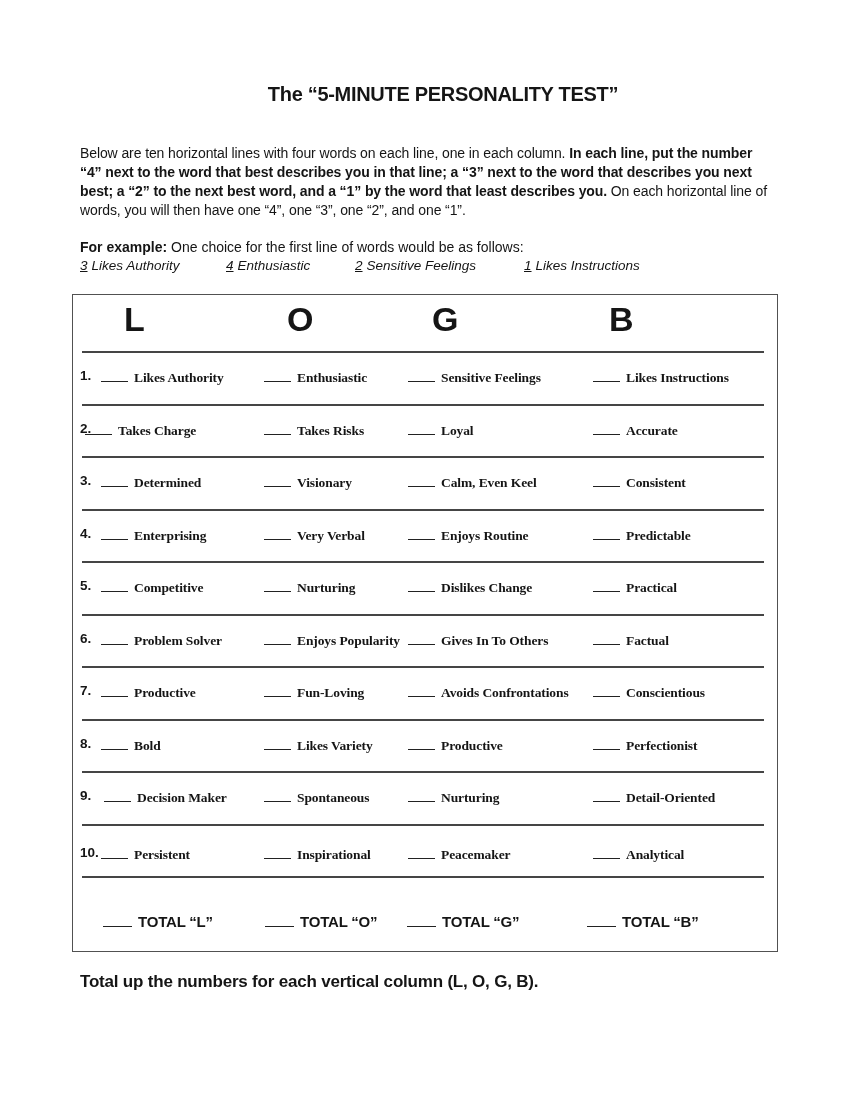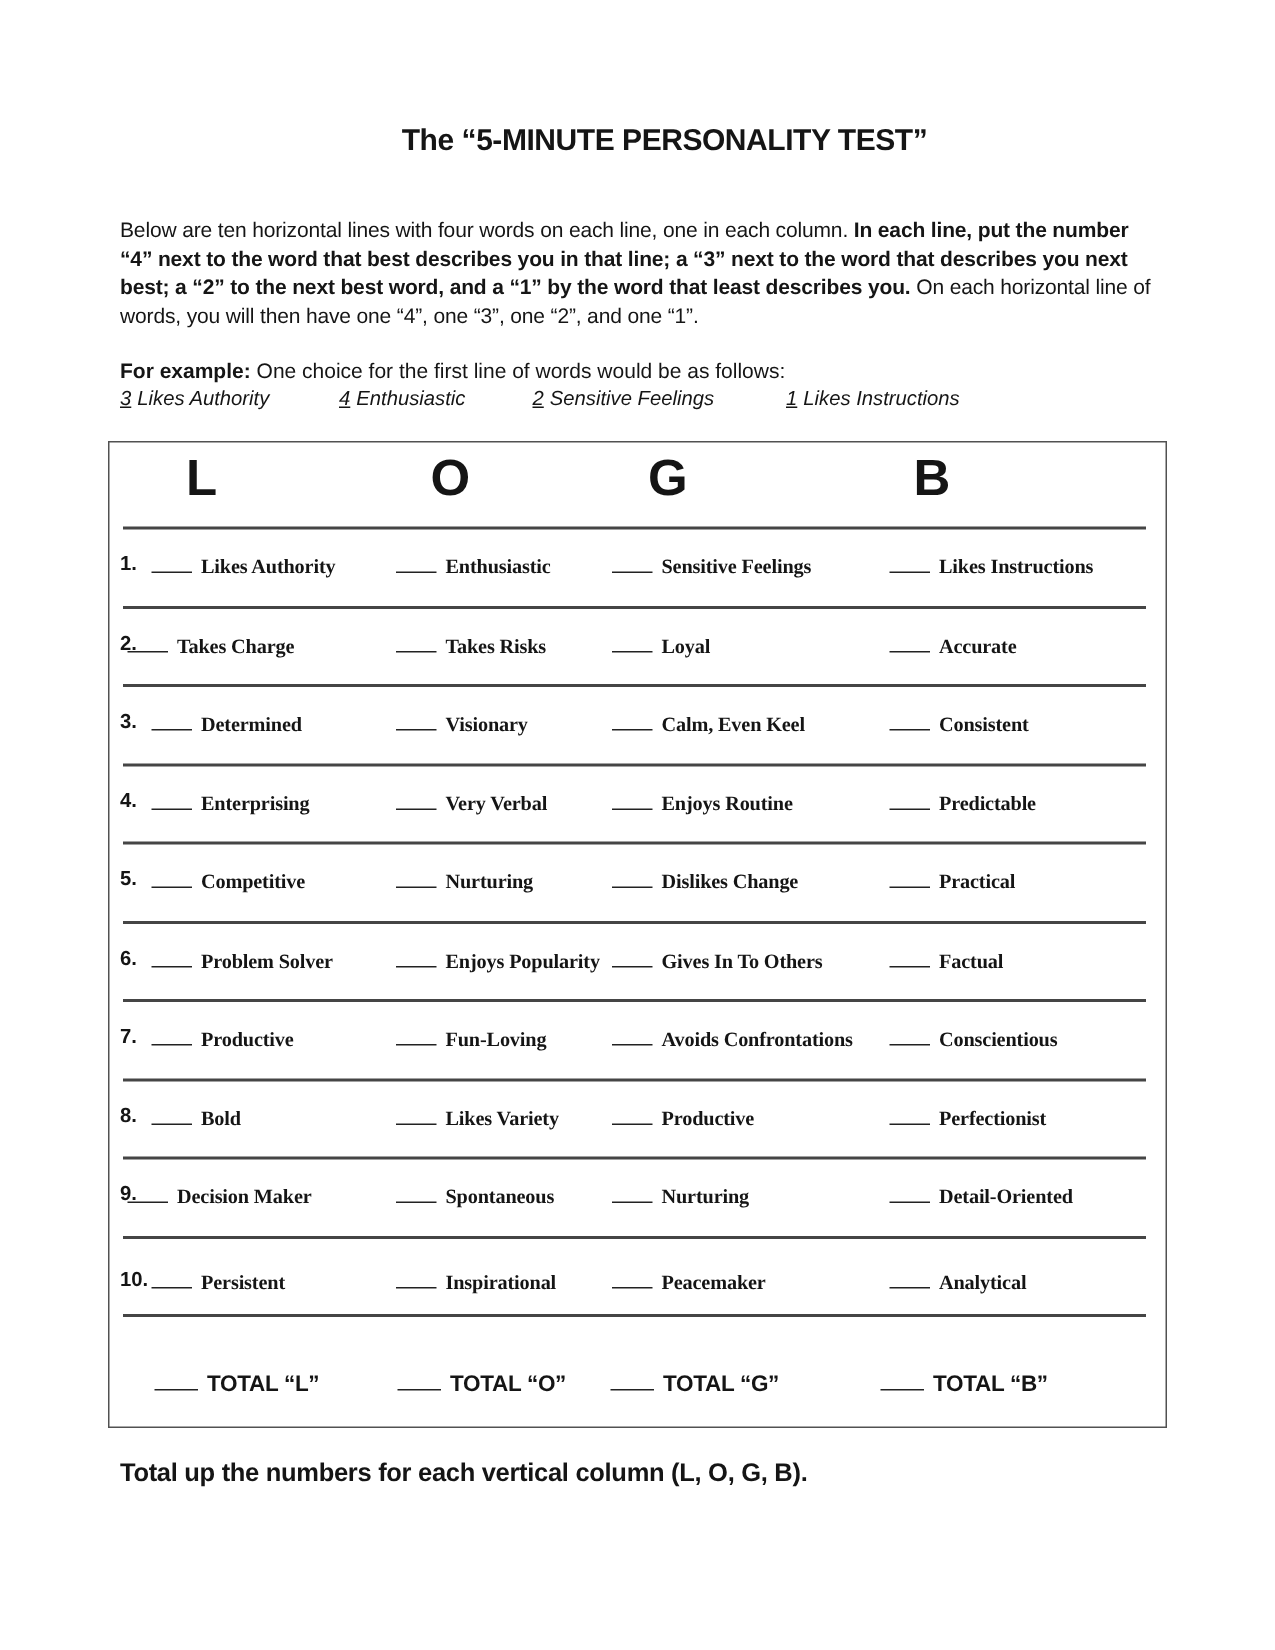--- a/index.html
+++ b/index.html
@@ -164,21 +164,21 @@
     <div class="trow" style="top:424px">
       <span class="num">8.</span>
       <span class="cell" style="left:28px"><span class="blank"></span><span class="word">Bold</span></span>
       <span class="cell" style="left:191px"><span class="blank"></span><span class="word">Likes Variety</span></span>
       <span class="cell" style="left:335px"><span class="blank"></span><span class="word">Productive</span></span>
       <span class="cell" style="left:520px"><span class="blank"></span><span class="word">Perfectionist</span></span>
     </div>
 
     <div class="trow" style="top:476px">
       <span class="num">9.</span>
-      <span class="cell" style="left:12px"><span class="blank"></span><span class="word">Decision Maker</span></span>
+      <span class="cell" style="left:31px"><span class="blank"></span><span class="word">Decision Maker</span></span>
       <span class="cell" style="left:191px"><span class="blank"></span><span class="word">Spontaneous</span></span>
       <span class="cell" style="left:335px"><span class="blank"></span><span class="word">Nurturing</span></span>
       <span class="cell" style="left:520px"><span class="blank"></span><span class="word">Detail-Oriented</span></span>
     </div>
 
     <div class="trow" style="top:533px">
       <span class="num">10.</span>
       <span class="cell" style="left:28px"><span class="blank"></span><span class="word">Persistent</span></span>
       <span class="cell" style="left:191px"><span class="blank"></span><span class="word">Inspirational</span></span>
       <span class="cell" style="left:335px"><span class="blank"></span><span class="word">Peacemaker</span></span>

